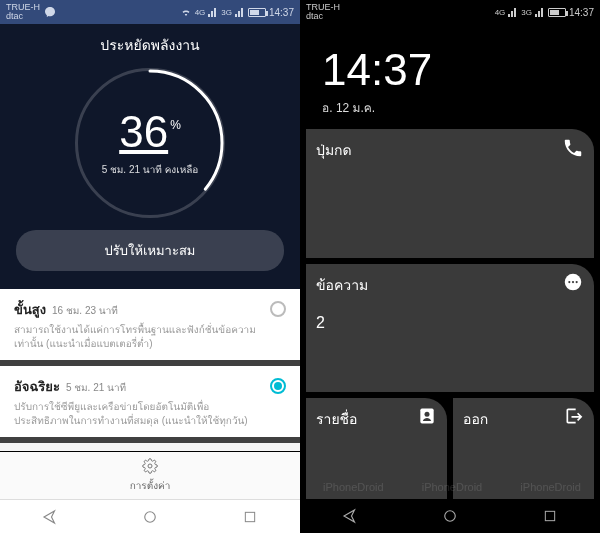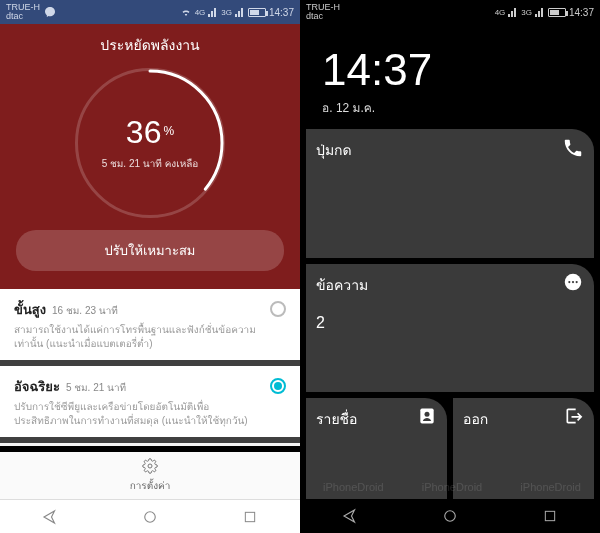--- a/index.html
+++ b/index.html
@@ -12,45 +12,45 @@
   
   .status-bar { display: flex; align-items: center; justify-content: space-between; padding: 2px 6px; font-size: 10px; height: 24px; }
   .sb-left { display: flex; align-items: center; gap: 4px; }
   .sb-right { display: flex; align-items: center; gap: 3px; }
   .sb-carrier { font-size: 9px; line-height: 1; }
   .sb-left-stack { display: flex; flex-direction: column; line-height: 1; }
   .phone-left .status-bar { background: #334a7a; color: #d0d8e8; }
   .phone-right .status-bar { background: #000; color: #ccc; }
 
   
-  .blue-area { background: #7f1d1d; color: #fff; flex: 0 0 auto; display: flex; flex-direction: column; align-items: center; padding: 10px 16px 18px; }
+  .blue-area { background: #0f172a; color: #fff; flex: 0 0 auto; display: flex; flex-direction: column; align-items: center; padding: 10px 16px 18px; }
   .title-text { font-size: 14px; font-weight: 400; margin-bottom: 12px; }
   .ring-wrap { position: relative; width: 150px; height: 150px; margin-bottom: 12px; }
   .ring-bg { position: absolute; inset: 0; border-radius: 50%; border: 3px solid rgba(255,255,255,0.18); }
   .ring-svg { position: absolute; inset: 0; transform: rotate(-90deg); }
   .ring-center { position: absolute; inset: 0; display: flex; flex-direction: column; align-items: center; justify-content: center; }
   .pct-row { display: flex; align-items: flex-start; }
-  .pct-num { font-size: 32px; font-weight: 300; line-height: 1; }
+  .pct-num { font-size: 44px; font-weight: 300; line-height: 1; text-decoration: underline; }
   .pct-sym { font-size: 12px; margin-top: 8px; margin-left: 2px; }
   .remaining { font-size: 10px; margin-top: 8px; color: rgba(255,255,255,0.85); }
   .optimize-btn { width: 100%; background: rgba(255,255,255,0.18); color: #fff; border: none; border-radius: 20px; padding: 10px; font-size: 13px; cursor: pointer; }
 
   
   .lower { flex: 1; background: #f5f5f5; overflow: hidden; position: relative; }
   .section-head { font-size: 11px; color: #888; padding: 10px 14px 6px; background: #f0f0f0; }
   .mode-item { background: #fff; padding: 10px 14px; border-bottom: 6px solid #404040; display: flex; align-items: flex-start; gap: 8px; }
   .mode-main { flex: 1; }
   .mode-title-row { display: flex; align-items: baseline; gap: 6px; }
   .mode-name { font-size: 13px; font-weight: 600; color: #222; }
   .mode-dur { font-size: 10px; color: #888; }
   .mode-desc { font-size: 10px; color: #999; margin-top: 3px; line-height: 1.35; }
   .radio { width: 16px; height: 16px; border-radius: 50%; border: 2px solid #bbb; flex-shrink: 0; margin-top: 2px; }
   .radio.selected { border-color: #00bcd4; position: relative; }
   .radio.selected::after { content: ""; position: absolute; inset: 2px; border-radius: 50%; background: #00bcd4; }
-  .settings-row { position: absolute; left: 0; right: 0; bottom: 34px; background: #fafafa; border-top: 6px solid #000000; display: flex; align-items: center; justify-content: space-between; gap: 4px; padding: 6px 0; font-size: 10px; color: #666; flex-direction: column; }
+  .settings-row { position: absolute; left: 0; right: 0; bottom: 34px; background: #fafafa; border-top: 1px solid #000000; display: flex; align-items: center; justify-content: space-between; gap: 4px; padding: 6px 0; font-size: 10px; color: #666; flex-direction: column; }
   .settings-row svg { width: 16px; height: 16px; }
 
   
   .navbar { position: absolute; left: 0; right: 0; bottom: 0; height: 34px; display: flex; align-items: center; justify-content: space-around; }
   .phone-left .navbar { background: #fff; border-top: 1px solid #ddd; }
   .phone-right .navbar { background: #000; }
   .navbtn { width: 40px; height: 24px; display: flex; align-items: center; justify-content: center; }
   .navbtn svg { stroke: #888; fill: none; stroke-width: 1.5; }
   .phone-right .navbtn svg { stroke: #aaa; }
 

